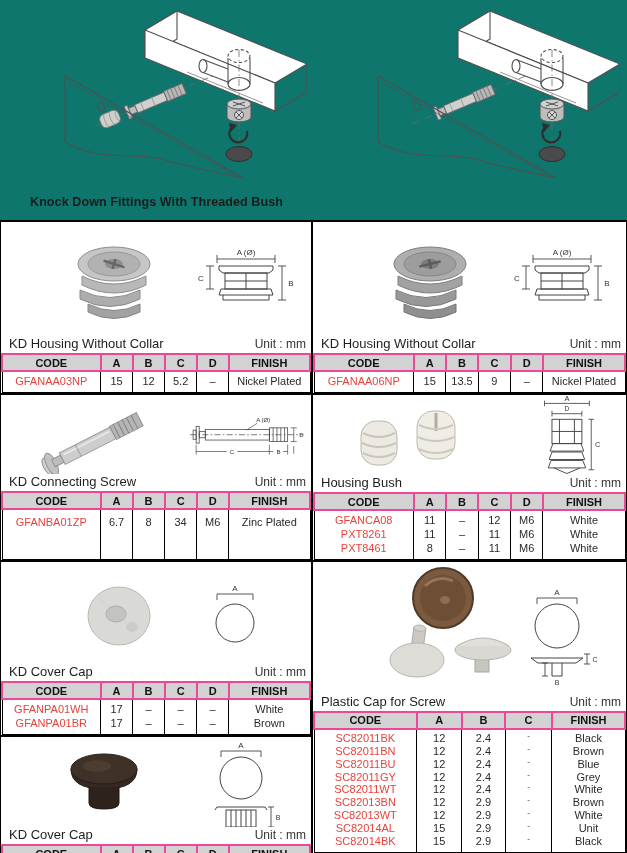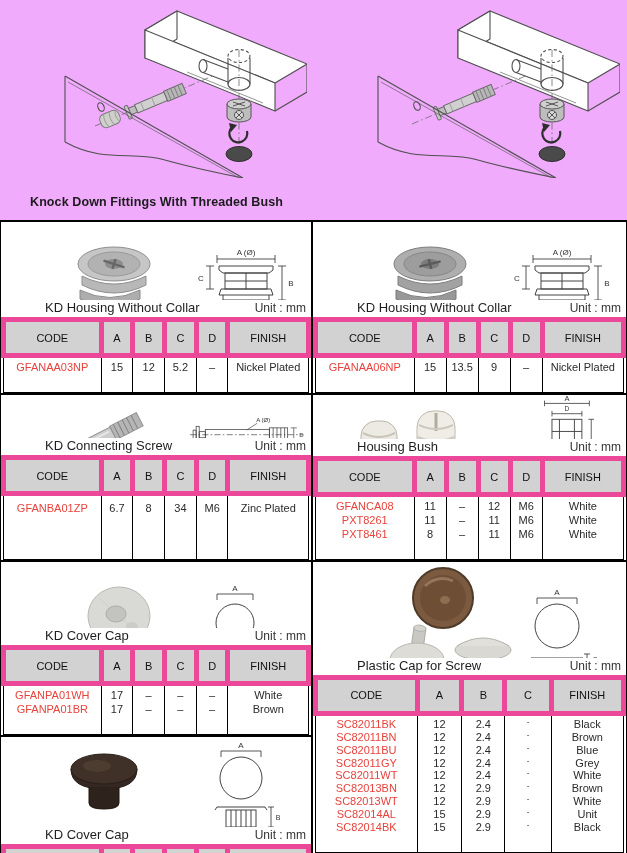--- a/index.html
+++ b/index.html
@@ -1,42 +1,42 @@
 <!DOCTYPE html>
 <html><head>
 <meta charset="utf-8">
 <style>
   html,body{margin:0;padding:0;background:#fff;}
   body{width:627px;height:853px;overflow:hidden;font-family:"Liberation Sans",sans-serif;color:#111;}
-  .page{position:relative;width:627px;height:853px;background:#f0abfc;}
+  .page{position:relative;width:627px;height:853px;background:#0f766e;}
   
   .top-row{position:absolute;top:0;left:0;width:627px;height:220px;display:flex;}
   .illus-cell{width:313px;height:220px;position:relative;}
   .assembly{position:absolute;top:2px;left:50%;transform:translateX(-50%);}
   .caption{position:absolute;bottom:11px;left:0;right:0;text-align:center;font-weight:bold;font-size:12.5px;color:#1c1c1c;letter-spacing:.1px;}
   
   .grid{position:absolute;top:220px;left:0;width:627px;height:633px;box-sizing:border-box;
         border-top:2px solid #000;border-left:1px solid #000;border-right:1px solid #000;
         display:flex;overflow:hidden;}
   .col{box-sizing:border-box;display:flex;flex-direction:column;}
   .col-left{width:312px;border-right:2px solid #000;}
   .col-right{width:313px;}
   .sec{box-sizing:border-box;border-bottom:2px solid #000;display:flex;flex-direction:column;overflow:hidden;background:#fff;}
   .sec.last{border-bottom:none;}
   .h173{height:173px}.h167{height:167px}.h175{height:175px}.h116{height:116px}.h291{height:291px}
   .media{flex:1 1 auto;position:relative;overflow:hidden;}
   .media-fixed{flex:0 0 auto;height:90px;position:relative;overflow:hidden;}
   .abs{position:absolute;}
-  .titlebar{flex:0 0 auto;display:flex;justify-content:space-between;align-items:baseline;padding:0 5px 2px 8px;margin-left:36px;}
+  .titlebar{flex:0 0 auto;display:flex;justify-content:space-between;align-items:baseline;padding:0 5px 2px 8px;}
   .sec-title{font-size:13px;color:#1e1e1e;}
   .unit{font-size:12px;color:#333;}
   
   table.spec{flex:0 0 auto;width:100%;border-collapse:collapse;table-layout:fixed;}
-  .spec th{background:#d2d2d2;border:5px solid #ec4899;font-size:11px;font-weight:normal;color:#111;height:15px;padding:8px;}
-  .spec td{border:1px solid #000;text-align:center;vertical-align:top;padding:2px 0 18px;}
+  .spec th{background:#d2d2d2;border:2px solid #ec4899;font-size:11px;font-weight:bold;color:#111;height:15px;padding:0;}
+  .spec td{border:1px solid #000;text-align:center;vertical-align:top;padding:2px 0 4px;}
   .line{display:block;font-size:11px;line-height:14px;color:#2a2a2a;}
   .code{color:#e8423c;}
   .tall td{height:40px;padding-top:5px;}
   .rows-sm .line{line-height:12.9px;}
   .dash-sm{font-size:8px;position:relative;top:-2px;}
   col.c-code{width:32%}col.c-val{width:10.4%}col.c-fin{width:26.4%}
   col.p-code{width:33%}col.p-a{width:14.5%}col.p-b{width:14%}col.p-c{width:15%}col.p-fin{width:23.5%}
   
   svg text{font-family:"Liberation Sans",sans-serif;}
   .dim-line{stroke:#444;stroke-width:0.9;fill:none;}

